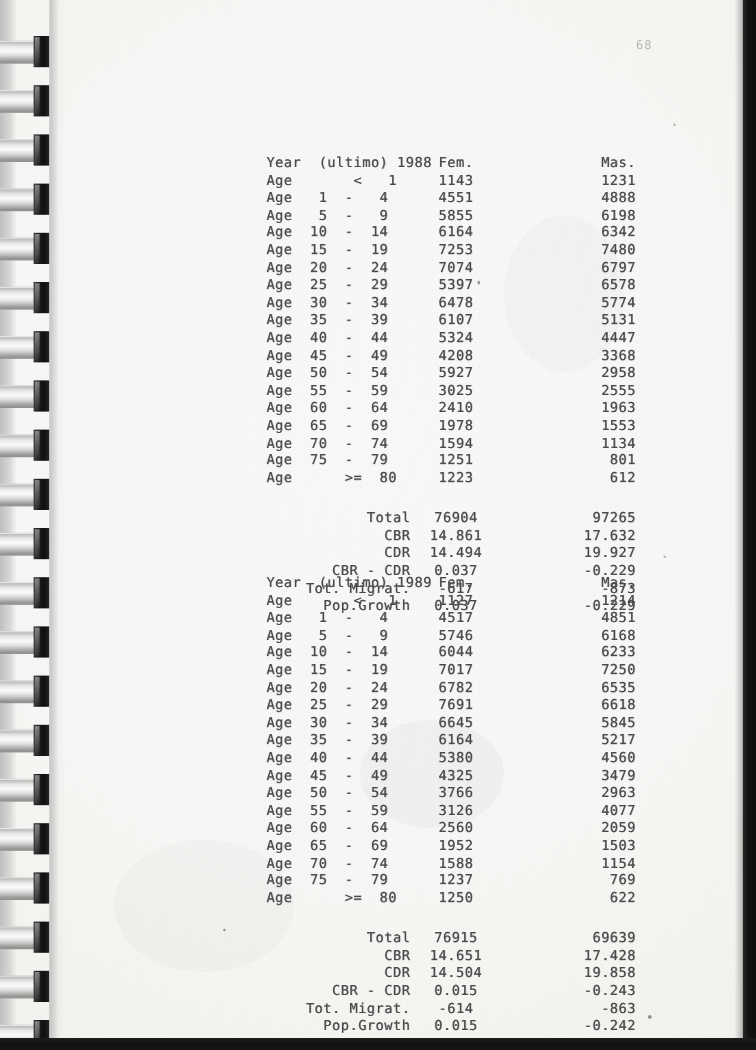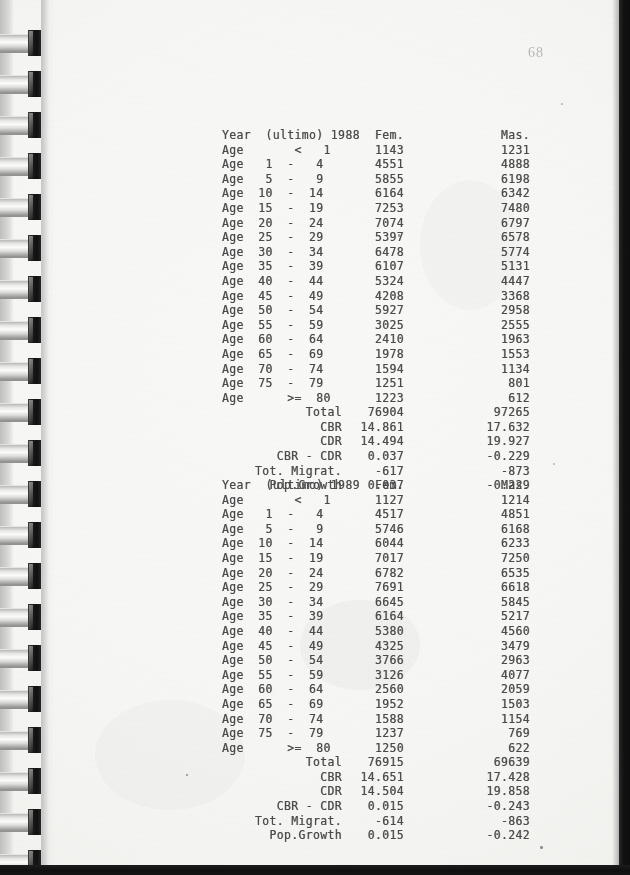--- a/index.html
+++ b/index.html
@@ -150,56 +150,55 @@
     height: 14.6px;
     white-space: pre;
   }
   .c-label {
     position: absolute;
     left: 222px;
     white-space: pre;
   }
   .c-fem {
     position: absolute;
-    left: 316px;
+    left: 336px;
     width: 88px;
-    text-align: right;
+    text-align: center;
   }
   .c-mas {
     position: absolute;
     left: 454px;
     width: 76px;
     text-align: right;
   }
 
   
-  .summary { margin-top: 0; }
+  .summary { margin-top: 19px; }
   .summary .c-label {
     left: 200px;
     width: 142px;
     text-align: right;
   }
 
   
   .speck {
     position: absolute;
     background: rgba(70,70,70,.55);
     border-radius: 40%;
   }
 
   
   .folio {
     position: absolute;
     right: 86px;
-    top: 46px;
-    font-size: 14px;
+    top: 32px;
+    font-size: 10px;
     letter-spacing: 1px;
     color: rgba(120,120,120,.50);
     text-shadow: none;
-    font-family: Liberation Serif, serif;
   }
 </style>
 </head>
 <body>
 
 <div id="scan">
 
   <div class="paper"></div>
   <div class="paper-grain"></div>
 

